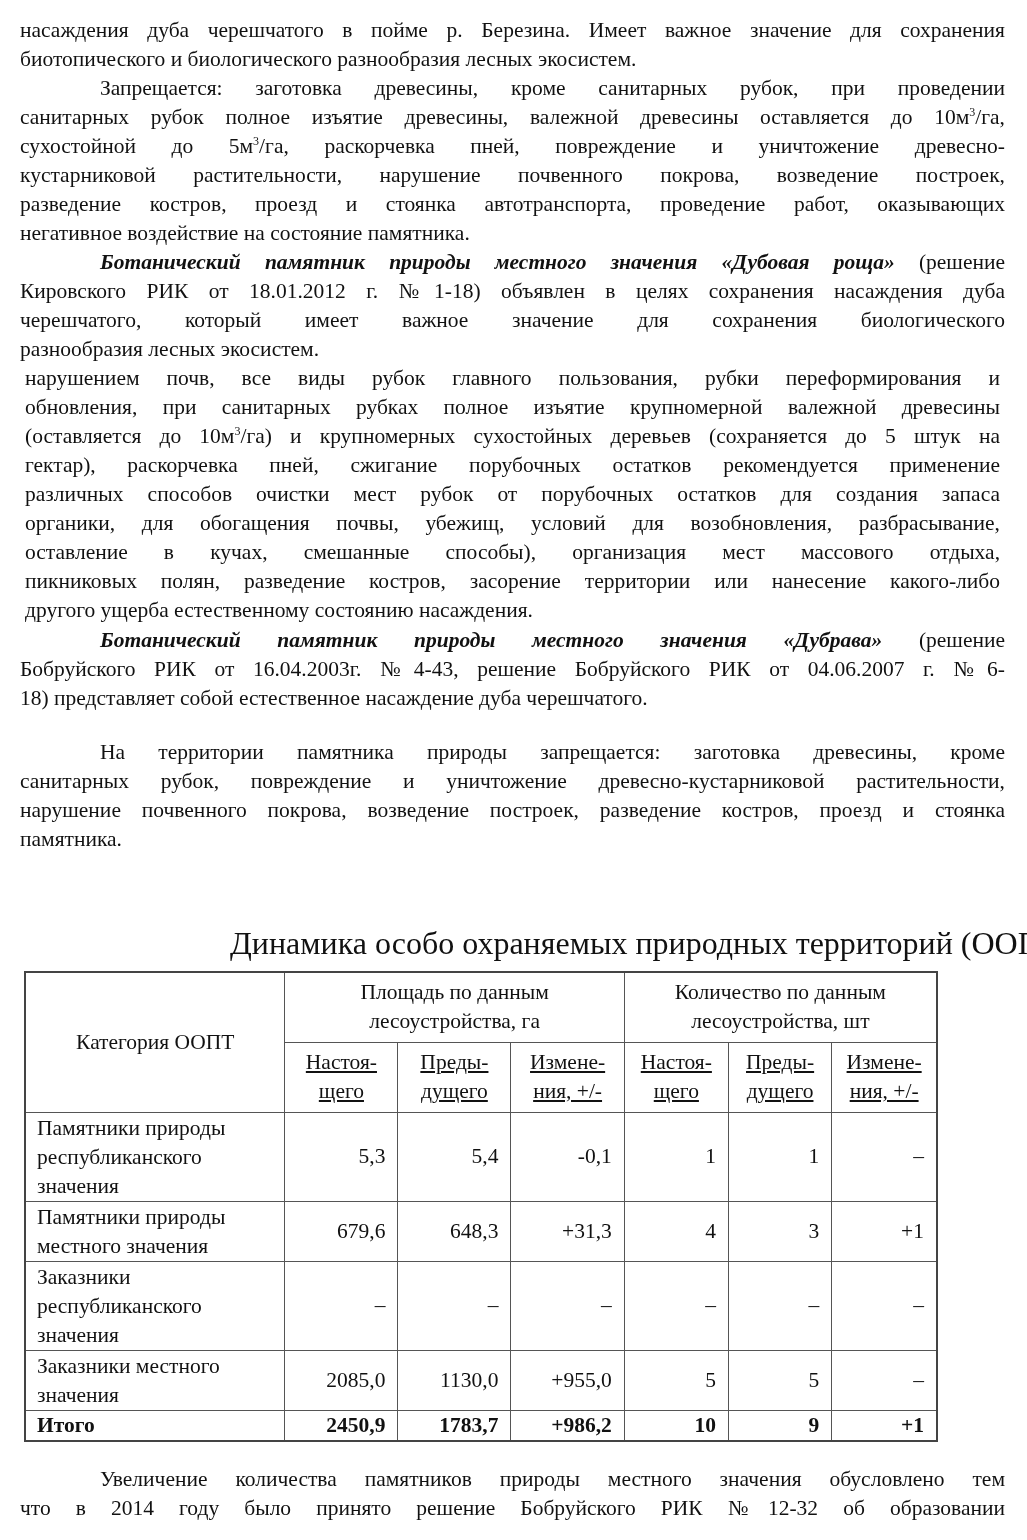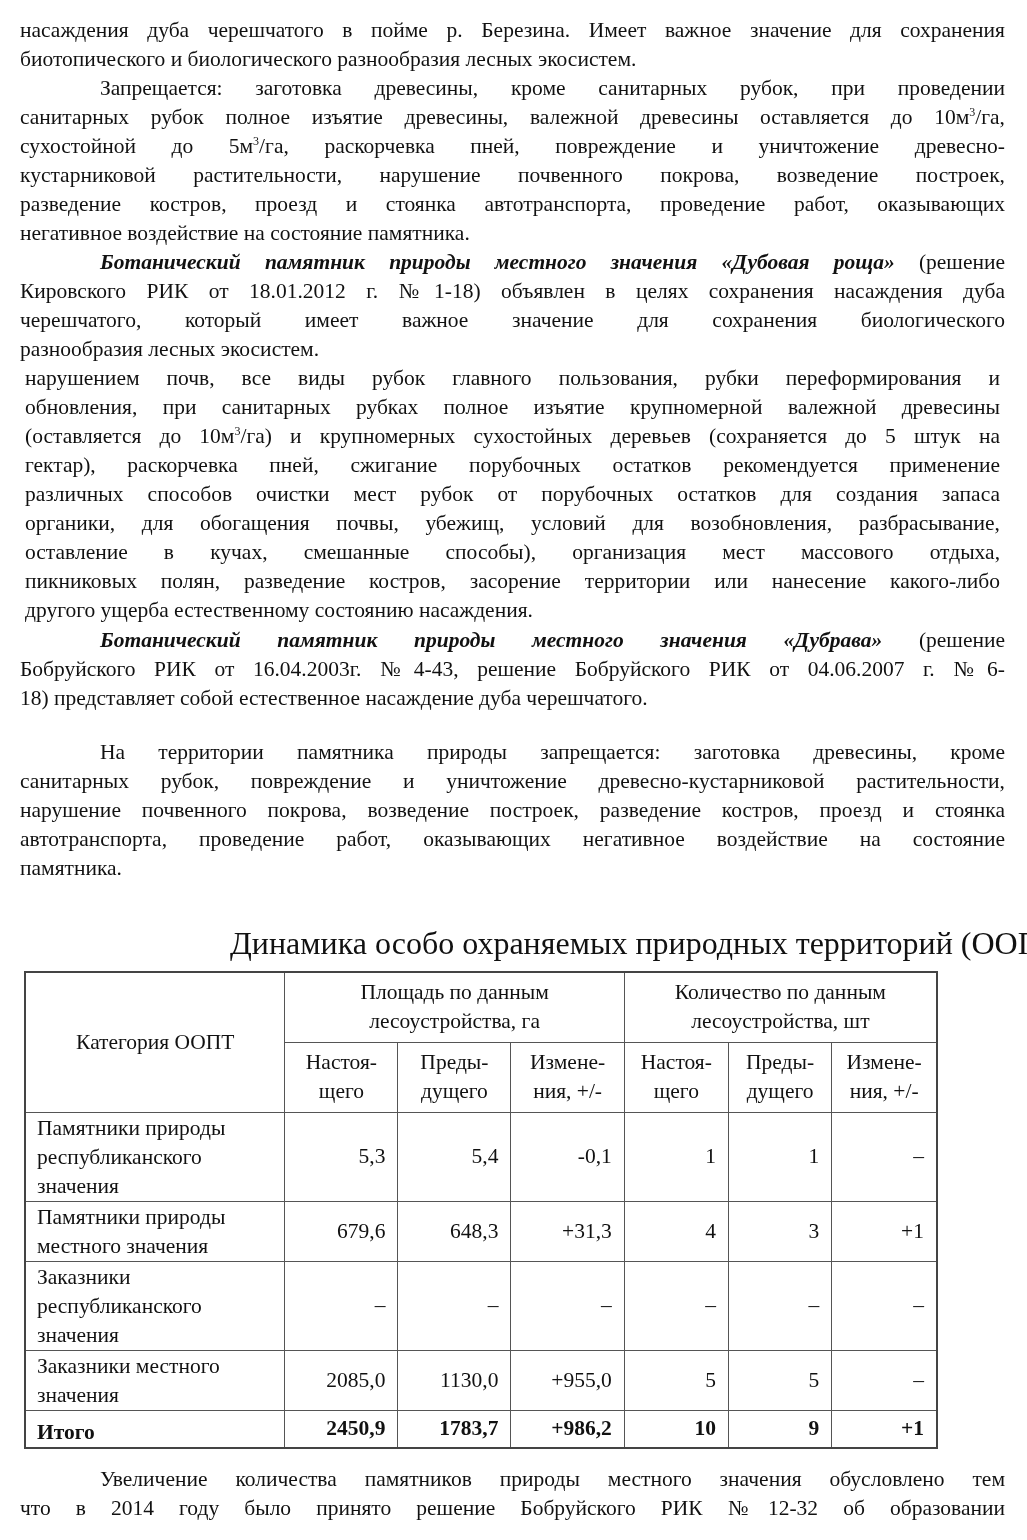--- a/index.html
+++ b/index.html
@@ -31,23 +31,23 @@
   table.oopt td, table.oopt th {
     border: 1.5px solid #555555; padding: 0; font-weight: normal;
     vertical-align: middle; line-height: 29px;
   }
   table.oopt th { text-align: center; }
   .c0 { width: 288px; }
   .cn { width: 115px; }
   table.oopt td.cat { text-align: left; padding-left: 11px; vertical-align: top; padding-top: 1px; }
   table.oopt td.num { text-align: right; padding-right: 12px; padding-left: 35px; }
   table.oopt tr.total td { font-weight: bold; }
-  table.oopt tr.total td.cat { padding-top: 7px; vertical-align: middle; }
+  table.oopt tr.total td.cat { padding-top: 0; vertical-align: middle; }
   .h-group { height: 70px; }
-  .h-sub { height: 70px; }
+  .h-sub { height: 70px; text-decoration: underline; }
   .r1 { height: 87px; }
   .r2 { height: 58px; }
   .r3 { height: 86px; }
   .r4 { height: 59px; }
   .r5 { height: 28px; }
   table.oopt { border: 2px solid #444444; }
 </style>
 </head>
 <body>
 
@@ -89,21 +89,20 @@
   <div class="para" style="left:20px; top:626px; width:985px;">
     <span class="line ind"><span class="b">Ботанический памятник природы местного значения «Дубрава»</span><span> (решение</span></span>
     <span class="line">Бобруйского РИК от 16.04.2003г. №4-43, решение Бобруйского РИК от 04.06.2007 г. №6-</span>
     <span class="line last">18) представляет собой естественное насаждение дуба черешчатого.</span>
   </div>
 
   <div class="para" style="left:20px; top:738px; width:985px;">
     <span class="line ind">На территории памятника природы запрещается: заготовка древесины, кроме</span>
     <span class="line">санитарных рубок, повреждение и уничтожение древесно-кустарниковой растительности,</span>
     <span class="line">нарушение почвенного покрова, возведение построек, разведение костров, проезд и стоянка</span>
-    <span class="line">автотранспорта, проведение работ, оказывающих негативное воздействие на состояние</span>
     <span class="line last">памятника.</span>
   </div>
 
   <div class="caption">Динамика особо охраняемых природных территорий (ООПТ)</div>
 
   <table class="oopt">
     <colgroup>
       <col class="c0">
         <col class="cn">
         <col class="cn">

